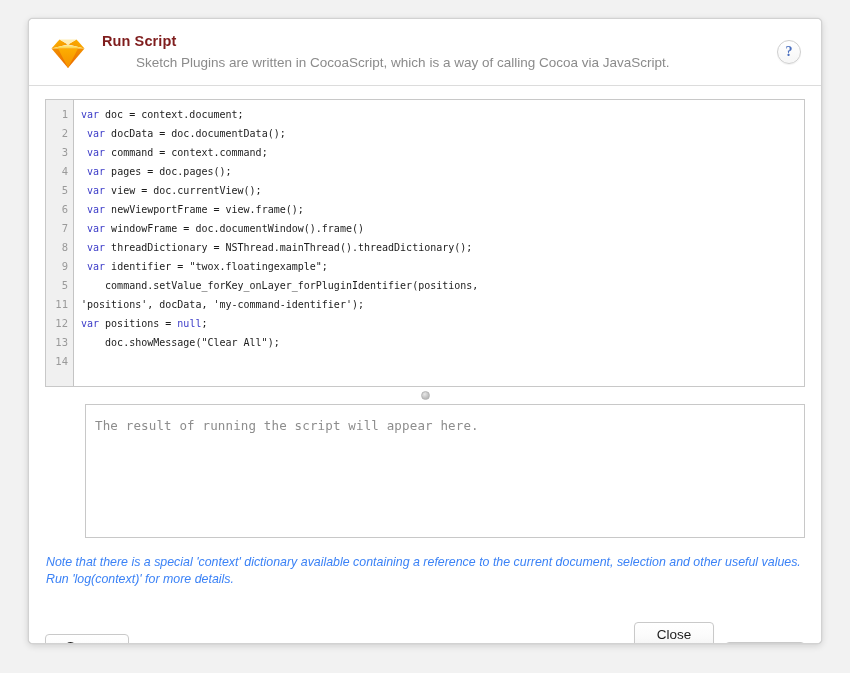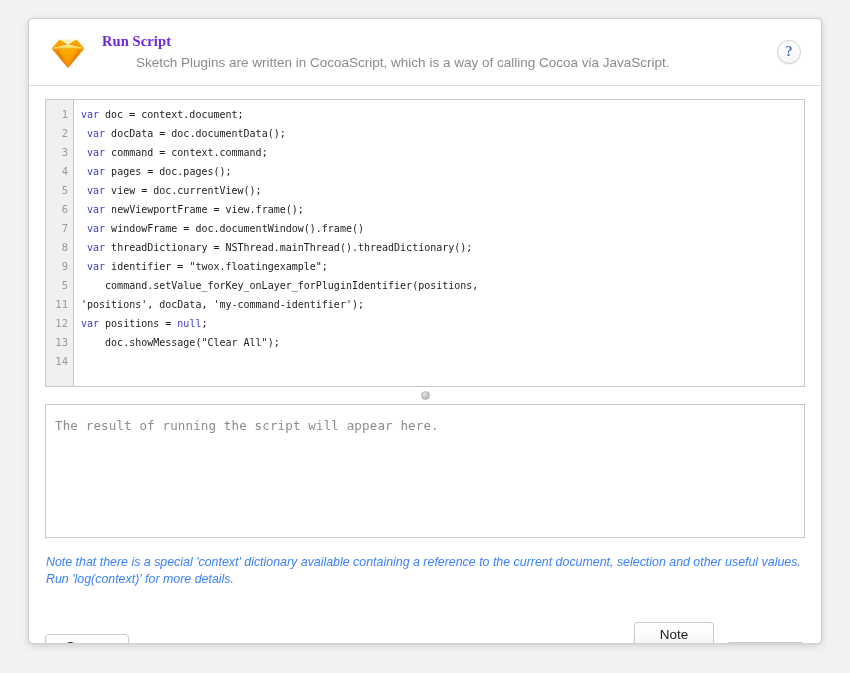--- a/index.html
+++ b/index.html
@@ -54,24 +54,23 @@
   .header-texts {
     display: flex;
     flex-direction: column;
     justify-content: center;
     flex: 1 1 auto;
     min-width: 0;
   }
   .dialog-title {
     font-size: 14.5px;
     font-weight: bold;
-    color: #6d28d9;
+    color: #7f1d1d;
     line-height: 18px;
     letter-spacing: 0.1px;
-    font-family: Liberation Serif, serif;
   }
   .dialog-subtitle {
     font-size: 13.5px;
     color: #8b8b8b;
     line-height: 19px;
     margin-top: 3px;
     white-space: nowrap;
     margin-left: 34px;
   }
   .help-button {
@@ -171,20 +170,21 @@
 
   
   .result-panel {
     border: 1px solid #c8c8c8;
     background: #ffffff;
     height: 134px;
     box-sizing: border-box;
     padding: 12px 16px 0 9px;
     flex: 0 0 auto;
     overflow: hidden;
+    margin-left: 40px;
   }
   .result-placeholder {
     font-family: "DejaVu Sans Mono", monospace;
     font-size: 12.5px;
     color: #8d8d8d;
     line-height: 18px;
     letter-spacing: 0.15px;
   }
 
   
@@ -324,17 +324,17 @@
     <div class="result-panel">
       <div class="result-placeholder">The result of running the script will appear here.</div>
     </div>
 
     <div class="note">Note that there is a special 'context' dictionary available containing a reference to the current document, selection and other useful values. Run 'log(context)' for more details.</div>
   </div>
 
   <div class="footer">
     <button class="btn btn-save">Save...</button>
     <span class="spacer"></span>
-    <button class="btn btn-close">Note</button>
+    <button class="btn btn-close">Close</button>
     <button class="btn btn-run">Run</button>
   </div>
 
 </div>
 
 </body></html>

